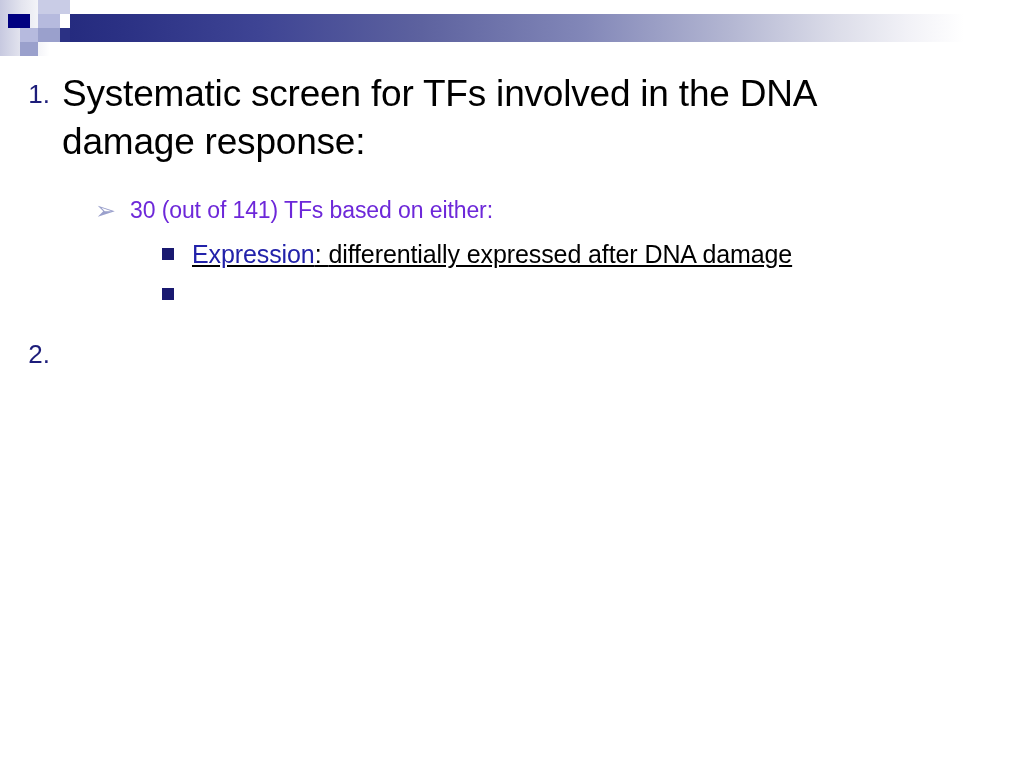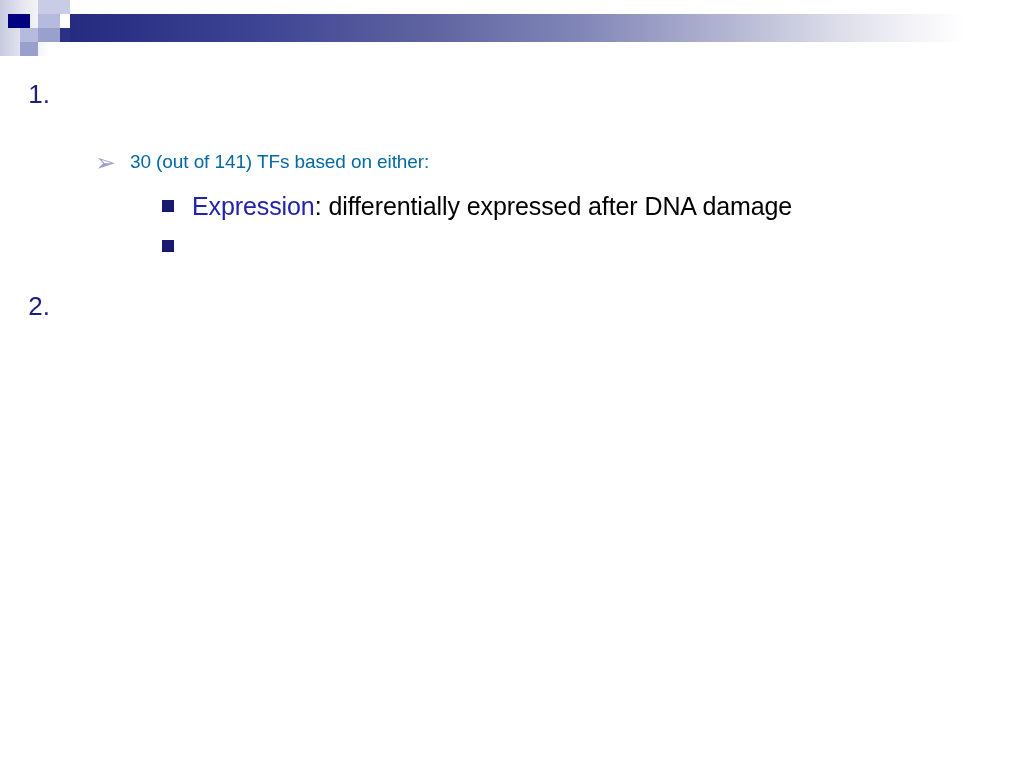--- a/index.html
+++ b/index.html
@@ -105,30 +105,31 @@
     width: 130px;
     text-align: right;
     padding-right: 14px;
     box-sizing: border-box;
     color: #9aa0cc;
     font-size: 25px;
     line-height: 40px;
   }
   .lvl2 .body {
     flex: 1 1 auto;
-    font-size: 19px;
+    font-size: 23px;
     line-height: 40px;
-    color: #0369a1;
+    color: #6d28d9;
     letter-spacing: -0.1px;
   }
 
   .lvl3 {
     display: flex;
     align-items: flex-start;
     margin: 0 0 2px 0;
+    text-decoration: underline;
   }
   .lvl3 .marker {
     flex: 0 0 auto;
     width: 192px;
     text-align: right;
     padding-right: 18px;
     box-sizing: border-box;
     line-height: 38px;
     font-size: 16px;
     color: #191970;
@@ -173,20 +174,21 @@
   <div class="sq sq-l3" style="left:60px;  top:0px;  width:10px; height:14px;"></div>
   <div class="sq sq-mid" style="left:60px;  top:28px; width:10px; height:14px;"></div>
 
   <div class="sq sq-white" style="left:60px; top:14px; width:10px; height:14px;"></div>
 </div>
 
 <div class="slide-body">
 
   <div class="lvl1">
     <div class="marker">1.</div>
+    <div class="body">Systematic screen for TFs involved in the DNA damage response:</div>
   </div>
 
   <div class="spacer-1"></div>
 
   <div class="lvl2">
     <div class="marker">➢</div>
     <div class="body"> 30 (out of 141) TFs based on either:</div>
   </div>
 
   <div class="lvl3">

